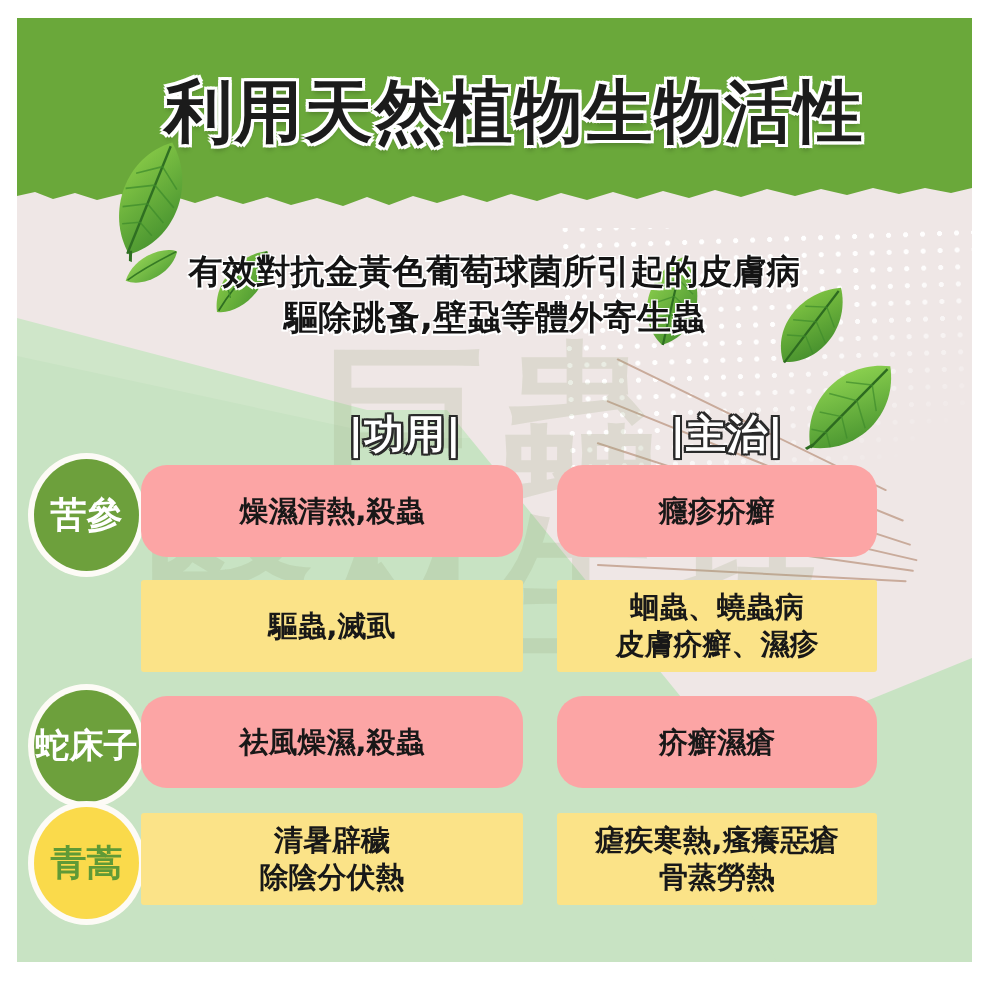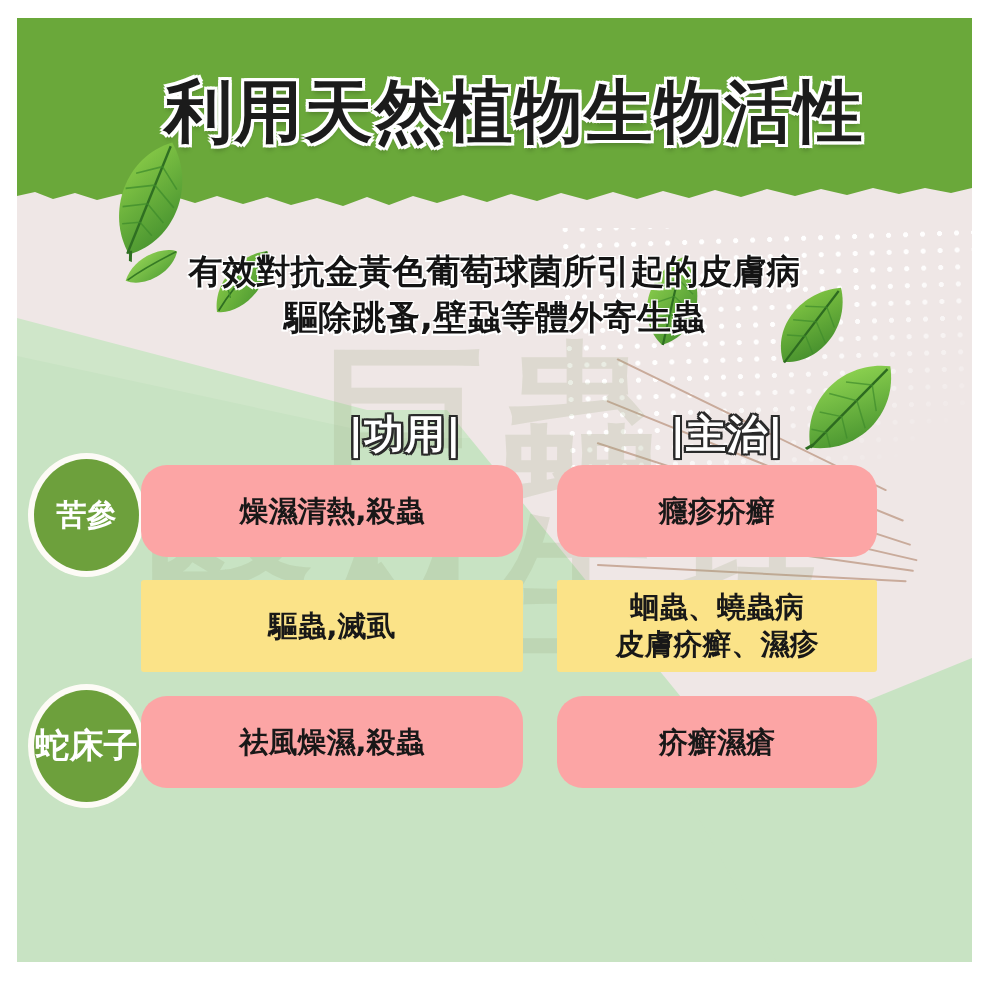--- a/index.html
+++ b/index.html
@@ -106,21 +106,21 @@
   }
   .cell.fn{left:124px;width:382px;}
   .cell.tx{left:540px;width:320px;}
   .cell.green{background:#fca5a5;border-radius:26px;}
   .cell.yellow{background:#fbe388;}
 
   .pill{
     position:absolute;left:17px;top:-6px;width:105px;height:112px;
     border-radius:50%;
     display:flex;align-items:center;justify-content:center;
-    font-weight:bold;font-size:30px;letter-spacing:0px;
+    font-weight:bold;font-size:36px;letter-spacing:0px;
     box-shadow:0 0 0 6px #fdfbf6;
     white-space:nowrap;
   }
   .pill.green{background:#6da03c;color:#ffffff;}
   .pill.yellow{background:#fada4b;color:#5f9a36;}
   .pill.small{font-size:34px;}
 
   
   .bottomwhite{position:absolute;left:0;top:962px;width:1000px;height:38px;background:#ffffff;}
 </style>
@@ -290,18 +290,35 @@
           <span>蛇床子</span>
         </div>
         <div class="cell fn green">
           <span>祛風燥濕,殺蟲</span>
         </div>
         <div class="cell tx green">
           <span>疥癬濕瘡</span>
         </div>
       </div>
 
+      <div class="row" style="top:795px;height:92px;">
+        <div class="pill yellow">
+          <span>青蒿</span>
+        </div>
+        <div class="cell fn yellow">
+          <span>
+            <span style="display:block">清暑辟穢</span>
+            <span style="display:block">除陰分伏熱</span>
+          </span>
+        </div>
+        <div class="cell tx yellow">
+          <span>
+            <span style="display:block">瘧疾寒熱,瘙癢惡瘡</span>
+            <span style="display:block">骨蒸勞熱</span>
+          </span>
+        </div>
+      </div>
 
     </div>
   </div>
 
   <div class="bottomwhite"></div>
 </div>
 
 </body></html>

